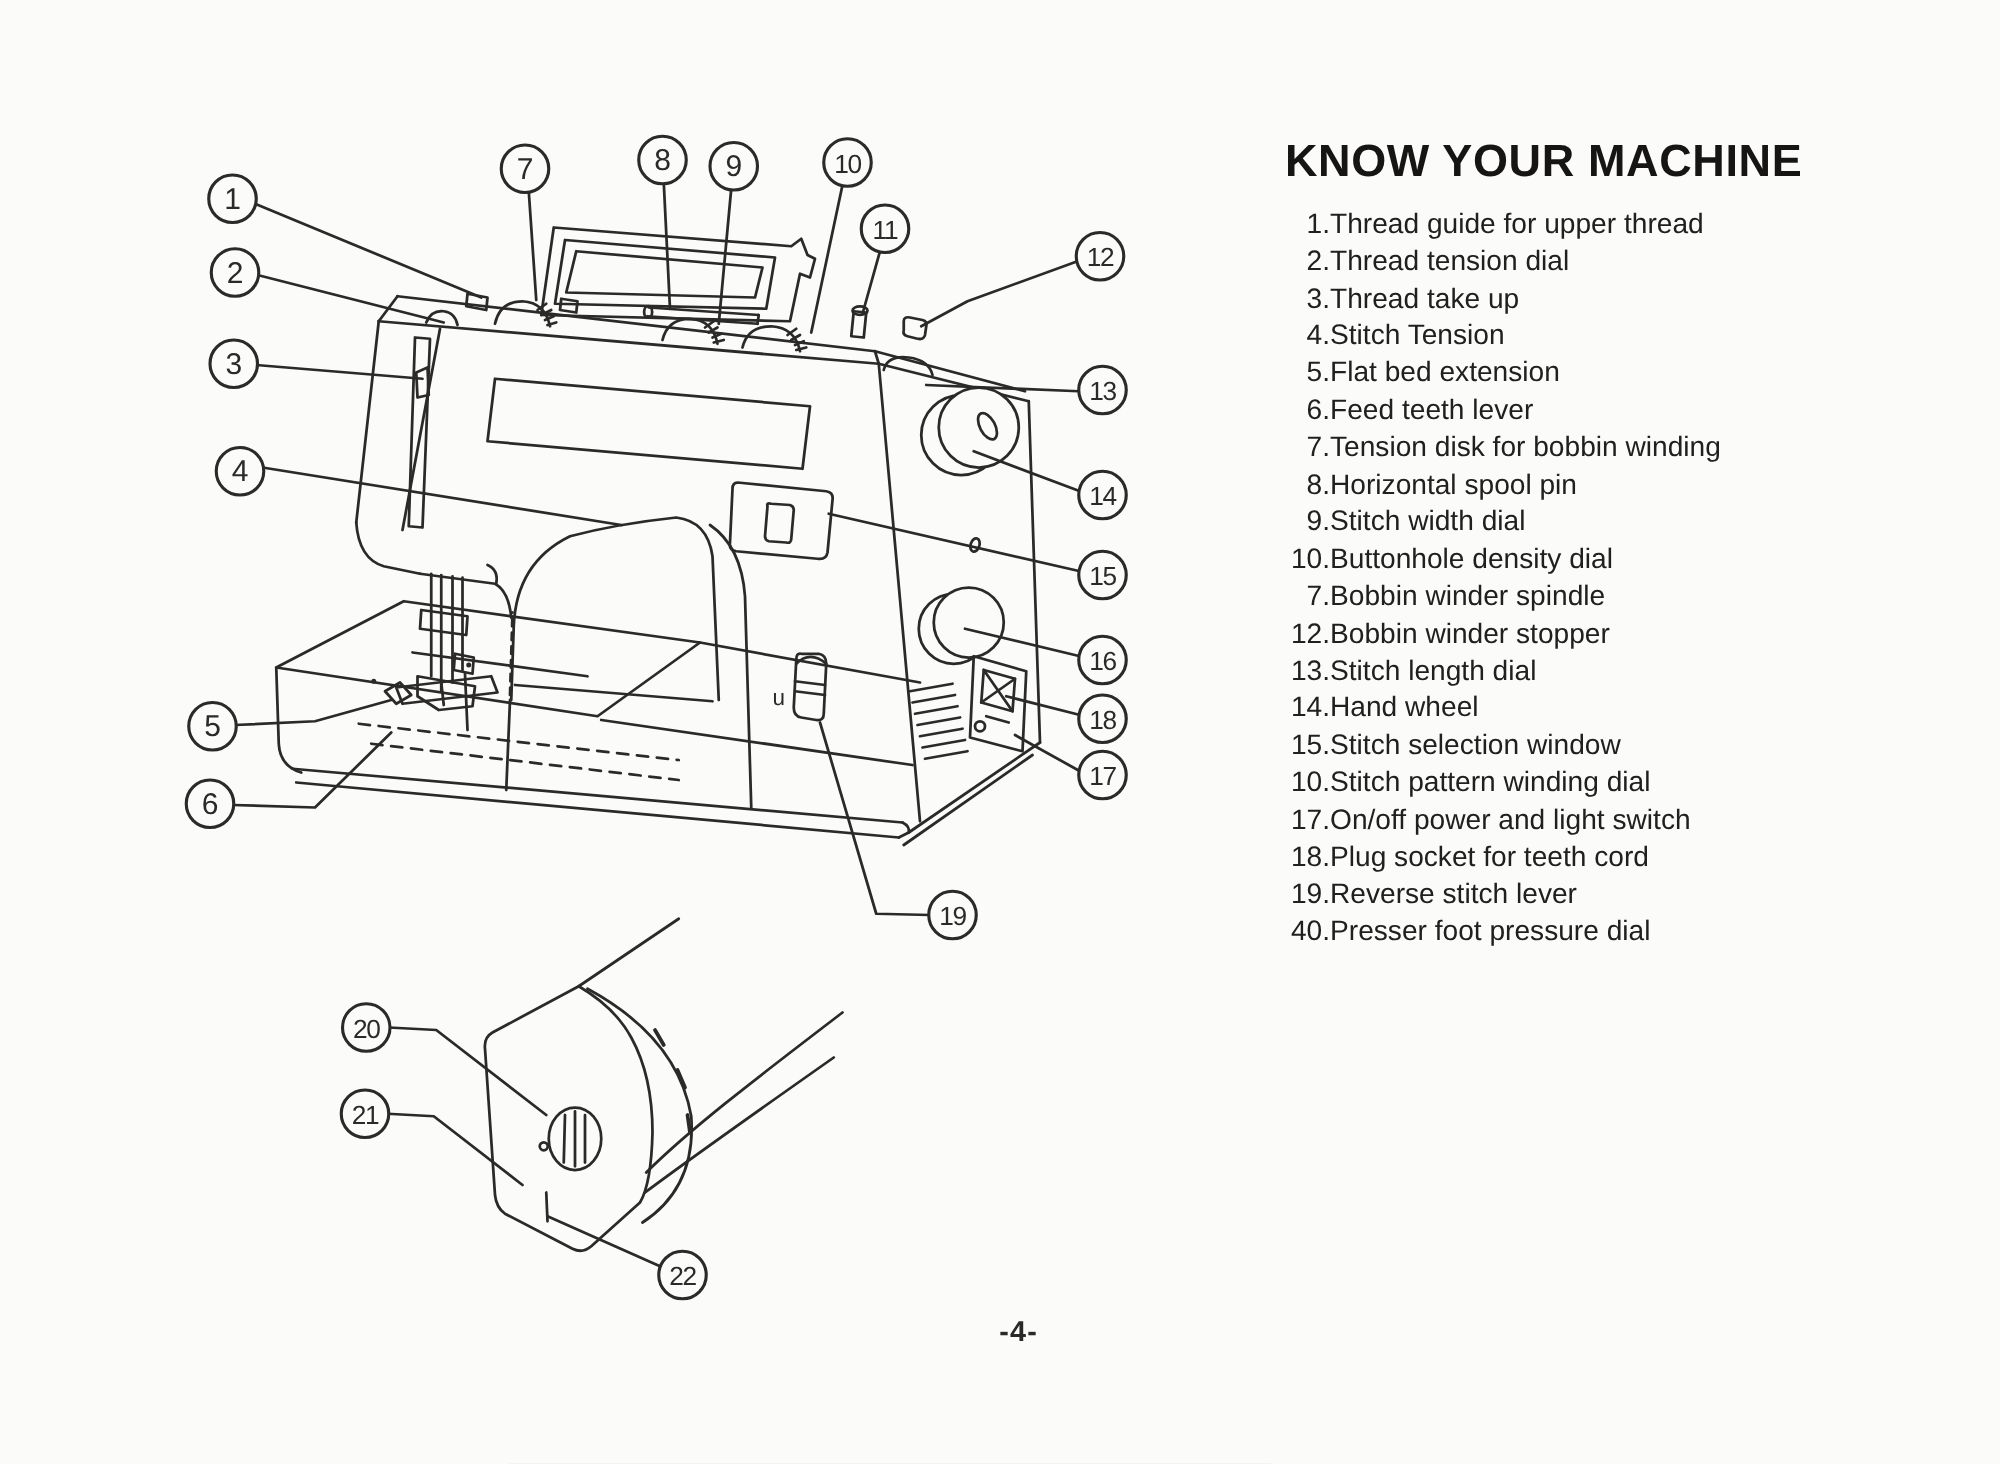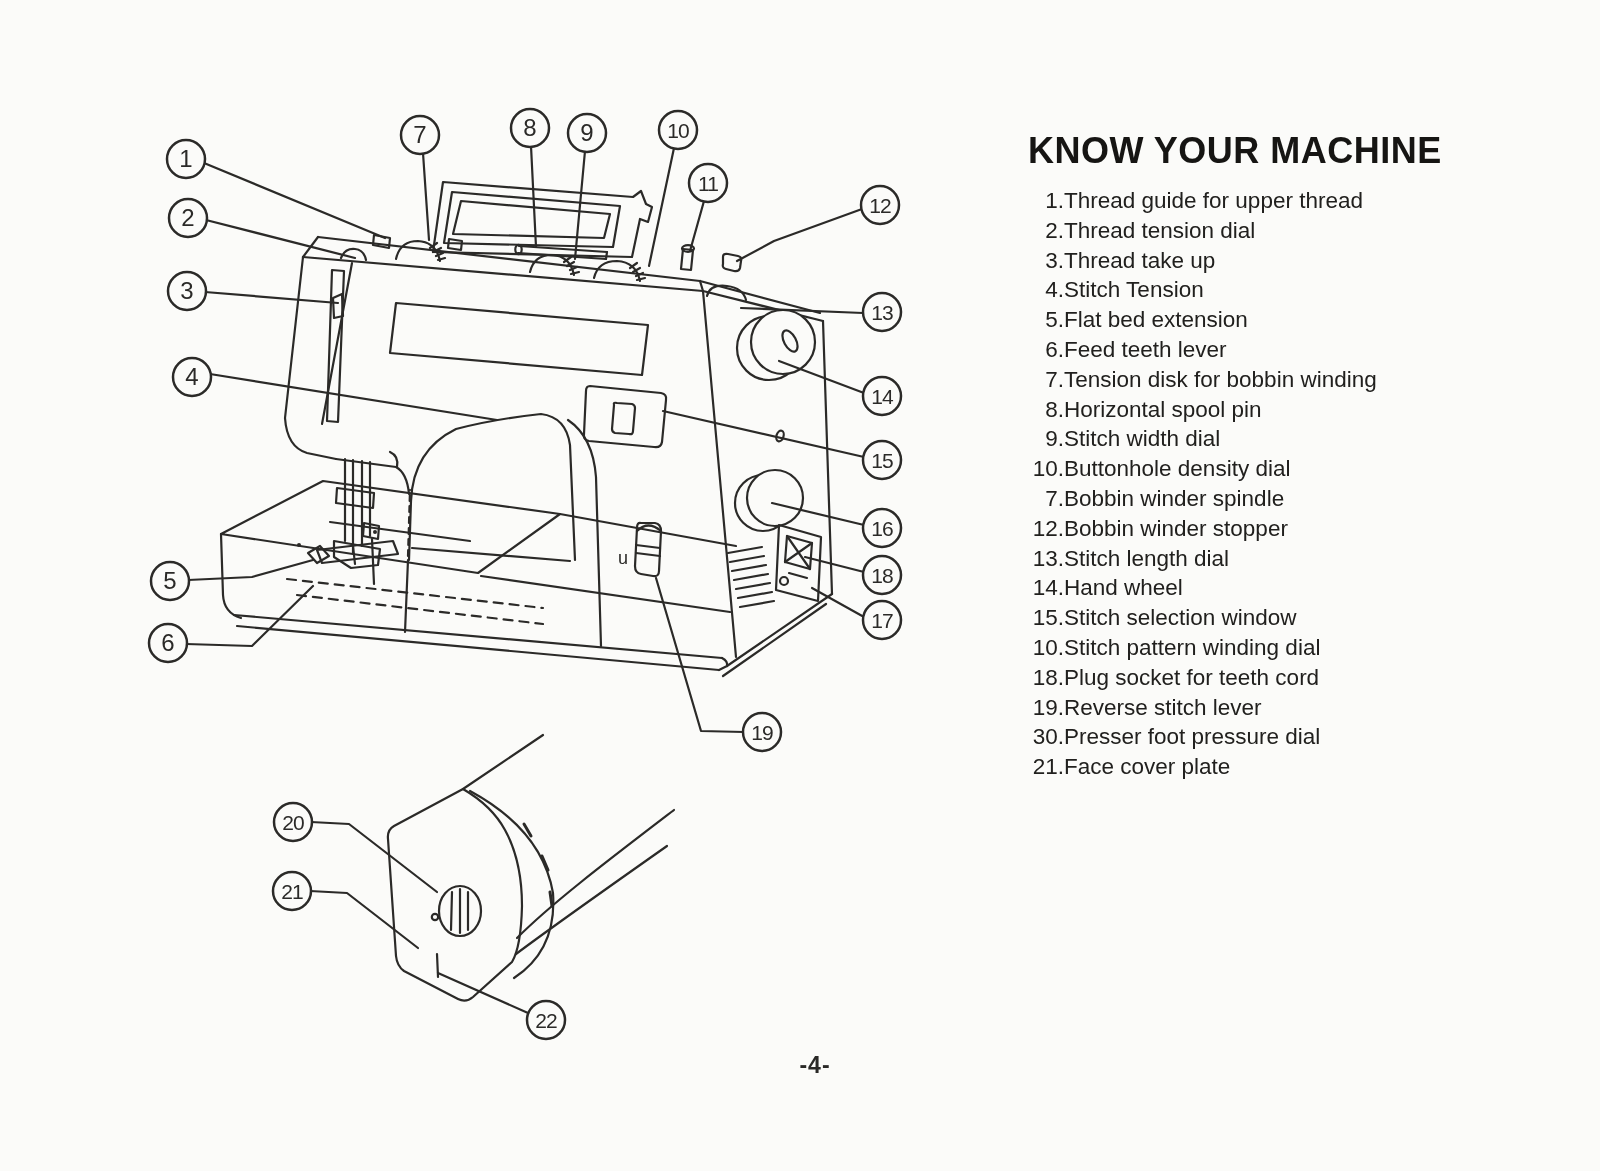--- a/index.html
+++ b/index.html
@@ -6,21 +6,21 @@
   .page{
     position:relative;
     width:1600px;height:1171px;
     background:#fbfbf9;
     overflow:hidden;
     font-family:"Liberation Sans", sans-serif;
     color:#1e1d1b;
   }
   .diagram-svg{position:absolute;left:0;top:0;}
   .legend{
-    position:absolute;left:1028px;top:130px;width:500px;
+    position:absolute;left:1028px;top:108px;width:500px;
   }
   .legend h1{
     margin:0;
     font-size:36px;
     font-weight:700;
     letter-spacing:.5px;
     color:#161513;
     font-family:"Liberation Sans", sans-serif;
   }
   ol.parts{
@@ -378,32 +378,32 @@
         </li>
         <li>
           <span class="num">15.</span>
           <span class="lbl">Stitch selection window</span>
         </li>
         <li>
           <span class="num">10.</span>
           <span class="lbl">Stitch pattern winding dial</span>
         </li>
         <li>
+          <span class="num">17.</span>
+          <span class="lbl">On/off power and light switch</span>
+        </li>
+        <li>
           <span class="num">18.</span>
           <span class="lbl">Plug socket for teeth cord</span>
         </li>
         <li>
           <span class="num">19.</span>
           <span class="lbl">Reverse stitch lever</span>
         </li>
         <li>
-          <span class="num">30.</span>
+          <span class="num">40.</span>
           <span class="lbl">Presser foot pressure dial</span>
-        </li>
-        <li>
-          <span class="num">21.</span>
-          <span class="lbl">Face cover plate</span>
         </li>
       </ol>
   </div>
 
   <div class="page-number">-4-</div>
 </div>
 
 </body></html>

